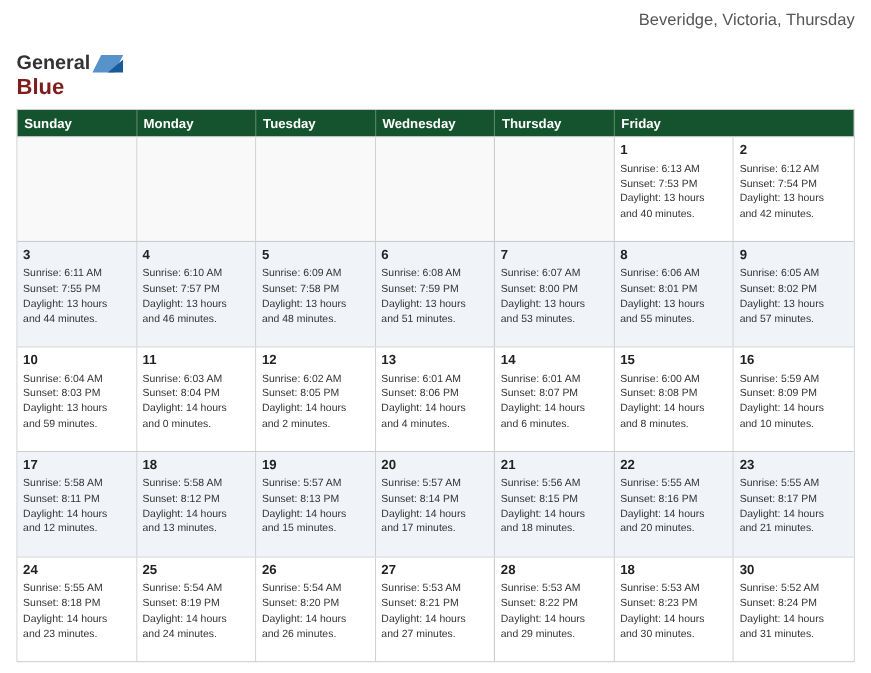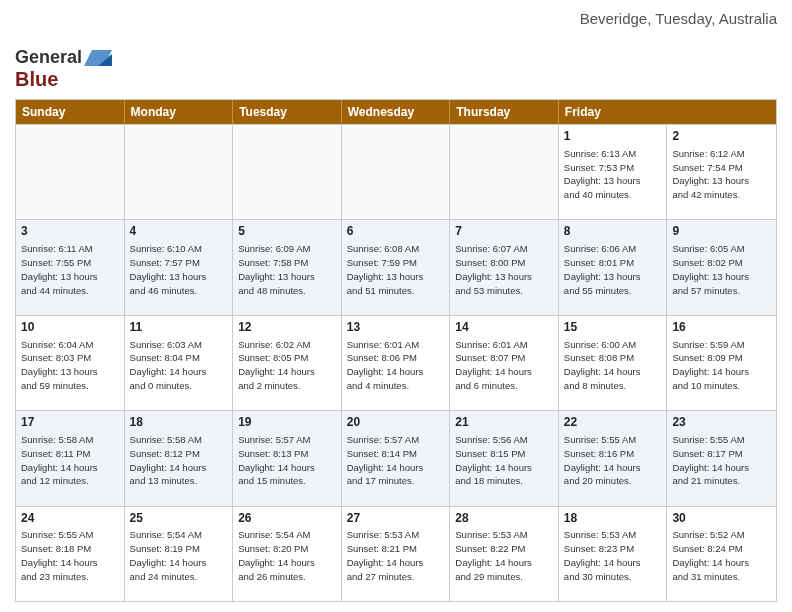--- a/index.html
+++ b/index.html
@@ -57,21 +57,21 @@
     }
     .calendar {
       flex: 1;
       display: flex;
       flex-direction: column;
       border: 1px solid #ccc;
     }
     .cal-header {
       display: grid;
       grid-template-columns: repeat(7, 1fr);
-      background: #a16207;
+      background: #14532d;
     }
     .cal-header-cell {
       color: #fff;
       font-size: 12px;
       font-weight: bold;
       padding: 5px 6px;
       border-right: 1px solid rgba(255,255,255,0.3);
     }
     .cal-header-cell:last-child { border-right: none; }
     .cal-body {
@@ -121,21 +121,21 @@
         <svg class="logo-icon" viewBox="0 0 28 22">
           <polygon points="0,20 20,20 28,4 8,4" fill="#3a7fc1" opacity="0.85"></polygon>
           <polygon points="14,20 28,20 28,8" fill="#1a5a9a"></polygon>
         </svg>
       </div>
       <div style="display:flex; align-items:center;">
         <span style="color:#7f1d1d; font-size:20px; font-weight:bold;">Blue</span>
       </div>
     </div>
     <div class="title-block">
-      <div class="location">Beveridge, Tuesday, Australia</div>
+      <div class="location">Beveridge, Victoria, Thursday</div>
     </div>
   </div>
 
   <div class="calendar">
     <div class="cal-header">
     <div class="cal-header-cell">Sunday</div>
         <div class="cal-header-cell">Monday</div>
         <div class="cal-header-cell">Tuesday</div>
         <div class="cal-header-cell">Wednesday</div>
         <div class="cal-header-cell">Thursday</div>

